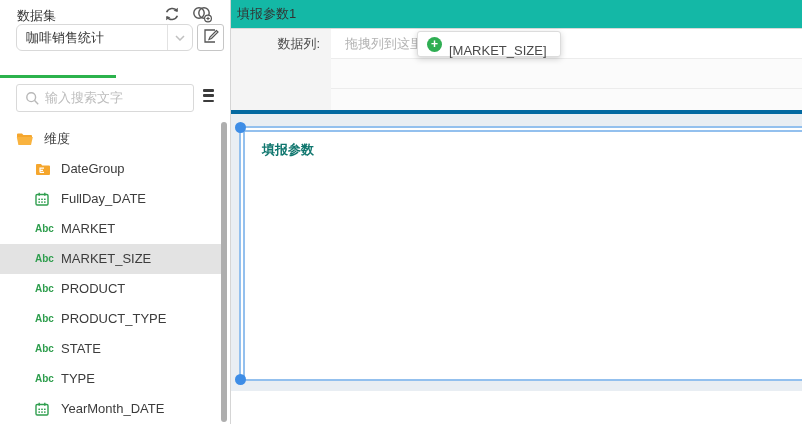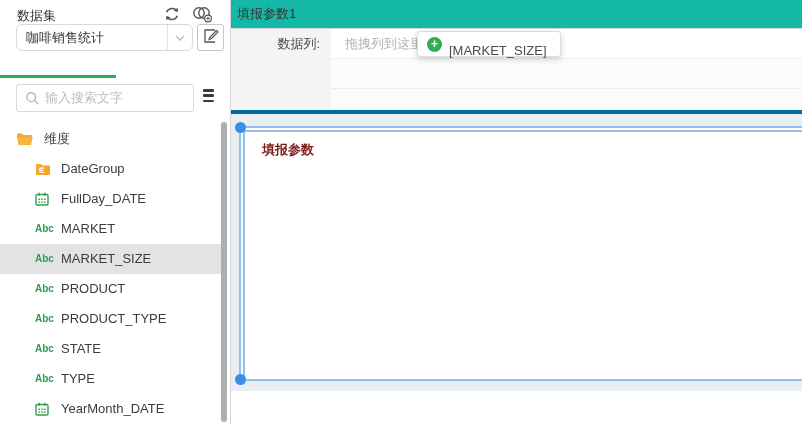--- a/index.html
+++ b/index.html
@@ -45,21 +45,21 @@
   .row1-bg{position:absolute;left:100px;top:0;right:0;height:29px;background:#fff;}
   .sep{position:absolute;left:100px;right:0;height:1px;background:#ececec;}
   .sep.s1{top:29px;}
   .sep.s2{top:59px;}
   .data-col-label{position:absolute;left:0;top:0;width:89px;height:30px;line-height:30px;text-align:right;font-size:13px;color:#4a4a4a;}
   .dropzone{position:absolute;left:114px;top:0;height:30px;line-height:30px;font-size:13px;color:#b3b3b3;white-space:nowrap;cursor:pointer;}
 
   .canvas{position:absolute;left:0;top:114px;width:100%;height:277px;background:#e9eef3;}
   .widget{position:absolute;left:8px;top:12px;right:-10px;height:255px;border:2px solid #93c0ee;background:#fff;cursor:pointer;}
   .widget-inner{position:absolute;left:2px;top:2px;right:0;bottom:0;border-left:2px solid #93c0ee;border-top:2px solid #93c0ee;background:#fff;}
-  .widget-title{position:absolute;left:17px;top:9px;font-size:13px;font-weight:bold;color:#7f1d1d;}
+  .widget-title{position:absolute;left:17px;top:9px;font-size:13px;font-weight:bold;color:#0f766e;}
   .handle{position:absolute;width:11px;height:11px;border-radius:50%;background:#3e8de6;cursor:grab;}
   .handle.tl{left:-6px;top:-6px;}
   .handle.bl{left:-6px;bottom:-6px;}
 
   .drag-chip{position:absolute;left:417px;top:31px;height:26px;display:flex;align-items:center;gap:7px;padding:0 13px 0 9px;background:#fff;border:1px solid #dcdcdc;border-radius:3px;box-shadow:0 2px 6px rgba(0,0,0,0.18);cursor:grabbing;z-index:20;}
   .plus-circle{width:15px;height:15px;border-radius:50%;background:#2fae53;color:#fff;font-size:12px;font-weight:bold;line-height:15px;text-align:center;}
   .chip-label{font-size:13px;color:#4a4a4a;white-space:nowrap;margin-top:12px;}
 </style>
 </head>
 <body>

